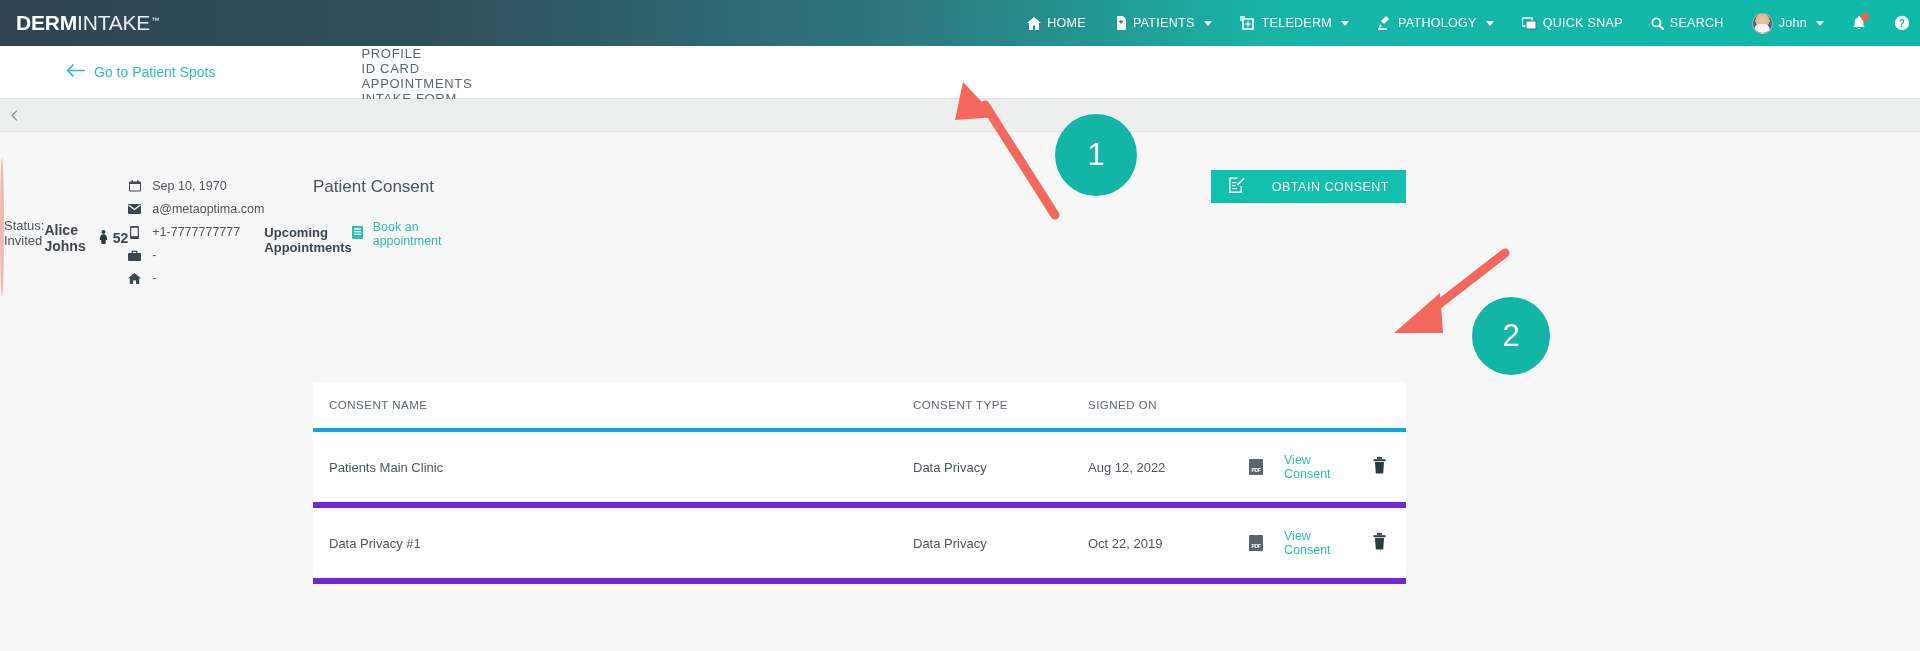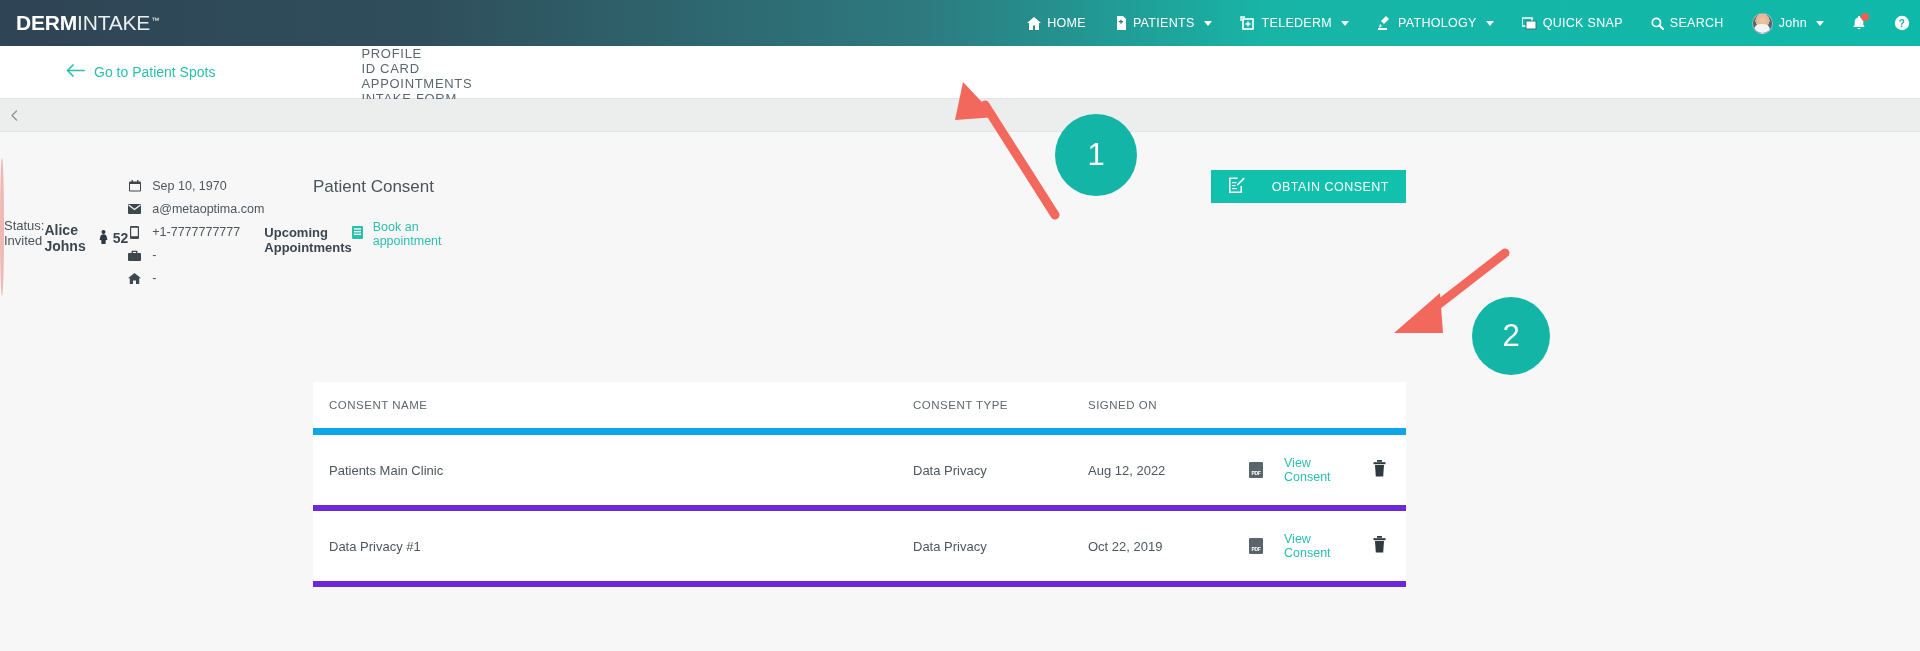--- a/index.html
+++ b/index.html
@@ -168,21 +168,21 @@
     white-space: nowrap;
   }
   .tcard {
     position: absolute; left: 313px; top: 250px; width: 1093px;
     background: #ffffff;
   }
   table { width: 100%; border-collapse: collapse; }
   thead th {
     text-align: left; font-size: 11.5px; letter-spacing: .5px;
     color: #5d686f; font-weight: normal; padding: 17px 0 17px 0;
-    border-bottom: 7px solid #0ea5e9; background: #ffffff;
+    border-bottom: 4px solid #0ea5e9; background: #ffffff;
   }
   tbody td {
     font-size: 13px; color: #4c575e; padding: 21px 0;
     border-bottom: 6px solid #6d28d9; background: #ffffff;
   }
   .col-name { padding-left: 16px !important; width: 600px; }
   .col-type { width: 175px; }
   .col-signed { width: 145px; }
   .col-view { width: 120px; }
   .col-del { width: 53px; text-align: center; }

